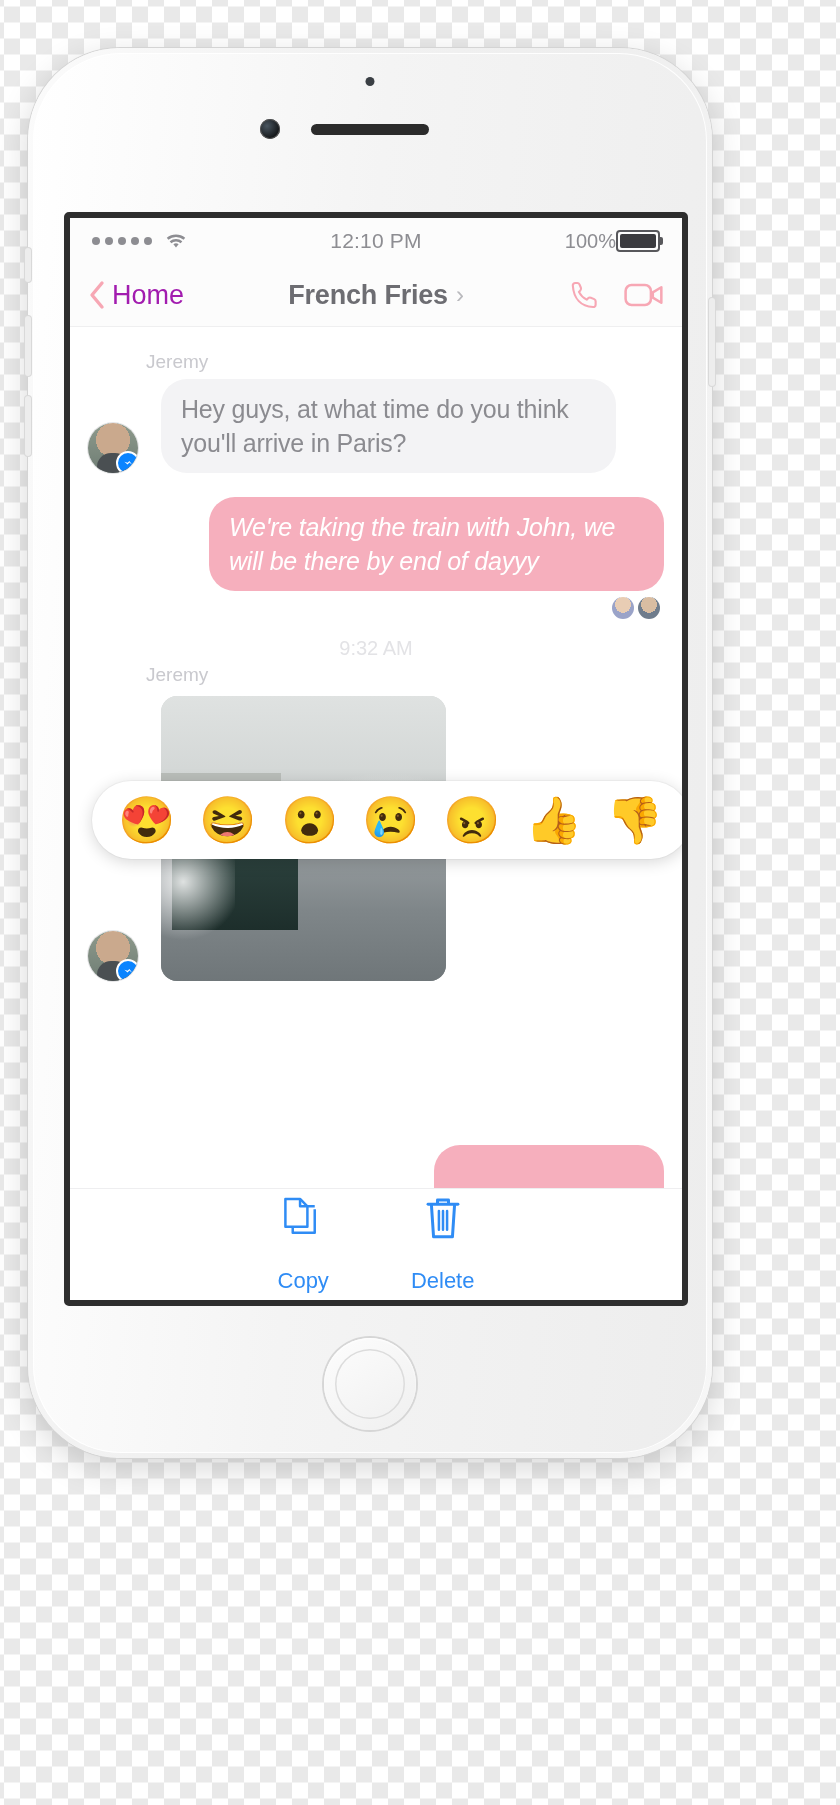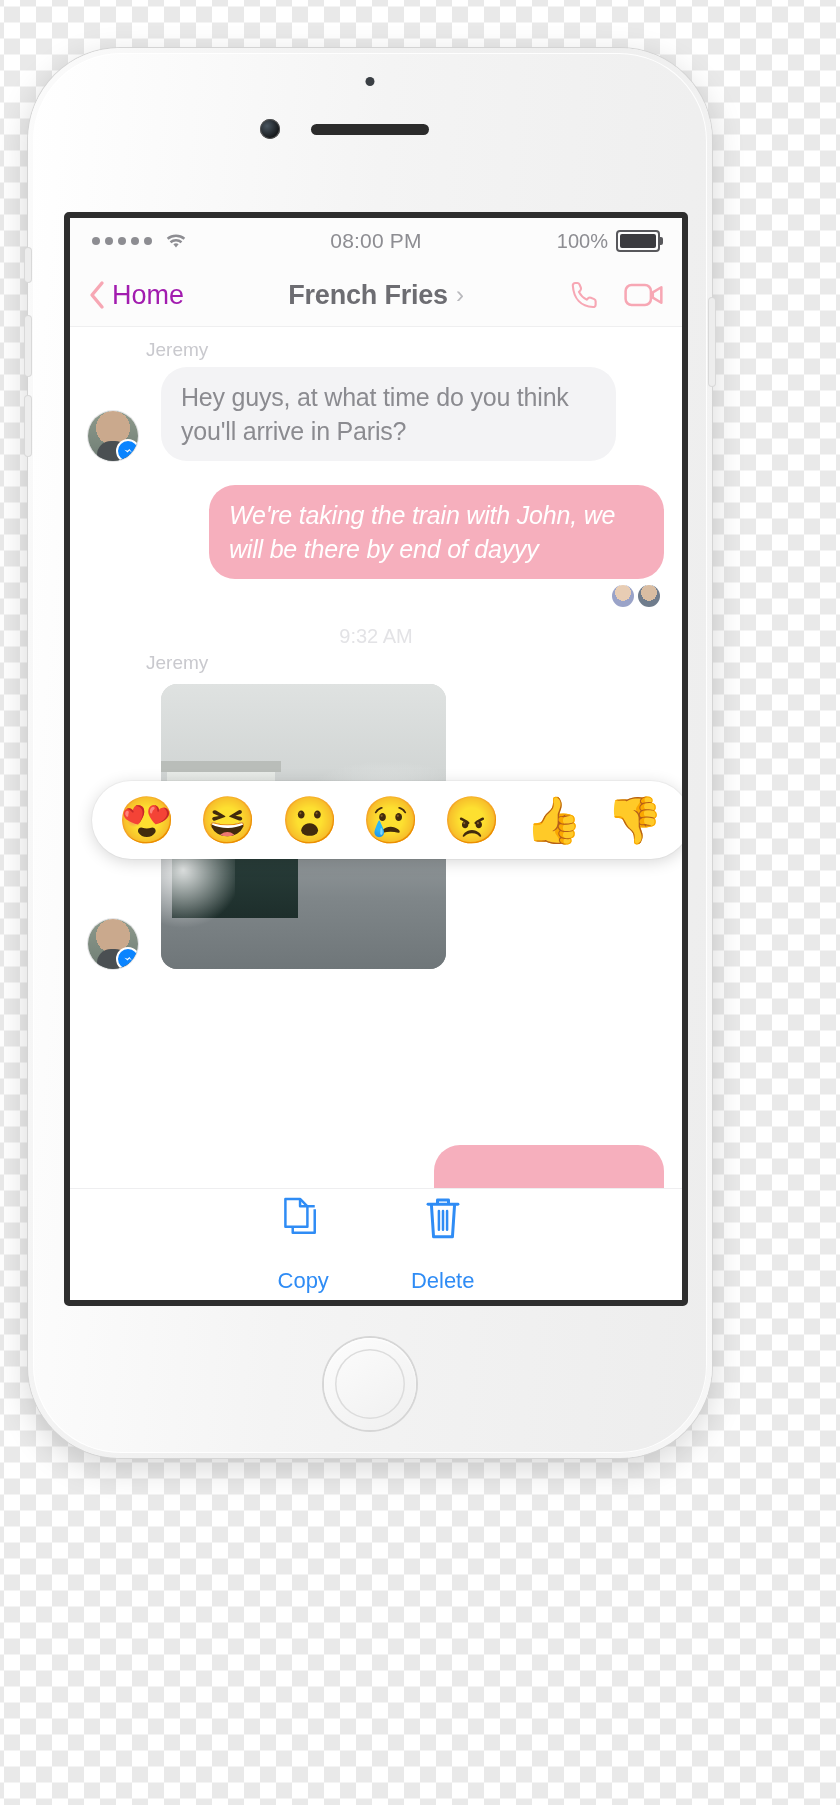--- a/index.html
+++ b/index.html
@@ -65,21 +65,21 @@
     height:46px;display:flex;align-items:center;padding:0 22px;
     background:#fcfcfc;font-size:20px;color:#8d8d92;position:relative;
   }
   .dots{display:flex;gap:5px;align-items:center;}
   .dots i{width:8px;height:8px;border-radius:50%;background:#8d8d92;display:block;}
   .wifi{margin-left:12px;display:block;}
   .sb-time{
     position:absolute;left:0;right:0;text-align:center;font-size:21px;color:#8d8d92;
     letter-spacing:.2px;pointer-events:none;
   }
-  .sb-right{margin-left:auto;display:flex;align-items:center;gap:8px;z-index:2;}
+  .sb-right{margin-left:auto;display:flex;align-items:center;z-index:2;}
   .battery{
     width:40px;height:18px;border:2px solid #58585c;border-radius:4px;position:relative;
   }
   .battery:after{content:"";position:absolute;right:-5px;top:5px;width:3px;height:8px;background:#58585c;border-radius:0 2px 2px 0;}
   .battery i{position:absolute;inset:2px;background:#3b3b3f;border-radius:2px;display:block;}
 
   
   .navbar{
     height:62px;display:flex;align-items:center;padding:0 18px;background:#fcfcfc;
     border-bottom:1px solid #efeff0;position:relative;
@@ -91,21 +91,21 @@
     display:flex;align-items:center;justify-content:center;gap:8px;pointer-events:none;
   }
   .nav-title .chev{color:#b9b9bd;font-weight:400;font-size:24px;}
   .nav-actions{margin-left:auto;display:flex;align-items:center;gap:22px;z-index:2;}
 
   
   .thread{
     position:relative;height:calc(100% - 46px - 62px);
     background:#ffffff;overflow:hidden;
   }
-  .sender-name{font-size:19px;color:#c9c9ce;margin:12px 0 6px 76px;}
+  .sender-name{font-size:19px;color:#c9c9ce;margin:24px 0 6px 76px;}
   .row{display:flex;align-items:flex-end;padding:0 18px 0 18px;gap:13px;}
   .row.out{justify-content:flex-end;}
   .avatar{
     width:50px;height:50px;border-radius:50%;flex:0 0 50px;margin-right:10px;position:relative;
     background:
       radial-gradient(circle at 50% 34%, #caa98d 0 17px, transparent 17px),
       linear-gradient(#8e9a8c,#6f7d74);
     overflow:hidden;box-shadow:0 0 0 1px #e4e4e6;
   }
   .avatar:after{
@@ -191,21 +191,21 @@
           <i></i>
           <i></i>
           <i></i>
           <i></i>
       </div>
       <svg class="wifi" width="24" height="18" viewBox="0 0 24 18">
         <path d="M12 15.6 14.6 12.3a4.1 4.1 0 0 0-5.2 0Z" fill="#8d8d92"></path>
         <path d="M12 9.6a7.5 7.5 0 0 1 4.7 1.65l1.6-2a10 10 0 0 0-12.6 0l1.6 2A7.5 7.5 0 0 1 12 9.6Z" fill="#8d8d92"></path>
         <path d="M12 5.1a12.2 12.2 0 0 1 7.6 2.65l1.6-2a14.8 14.8 0 0 0-18.4 0l1.6 2A12.2 12.2 0 0 1 12 5.1Z" fill="#8d8d92"></path>
       </svg>
-      <div class="sb-time">08:00 PM</div>
+      <div class="sb-time">12:10 PM</div>
       <div class="sb-right">
         <span>100%</span>
         <span class="battery">
             <i></i>
           </span>
       </div>
     </div>
 
     <div class="navbar">
       <div class="nav-back">

